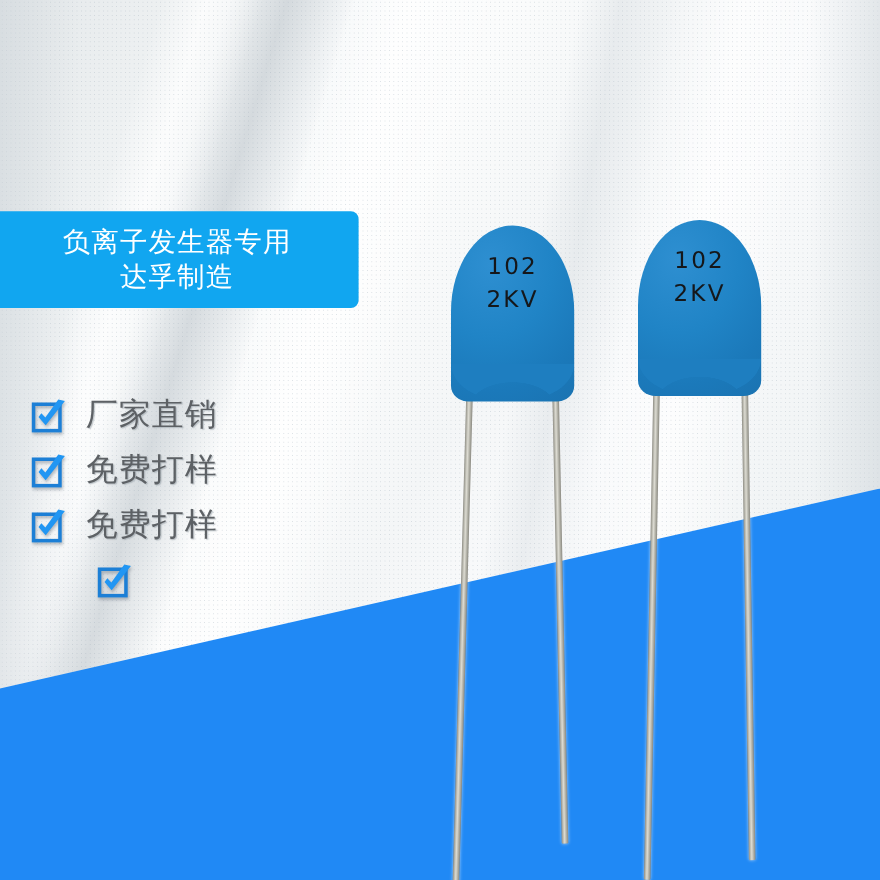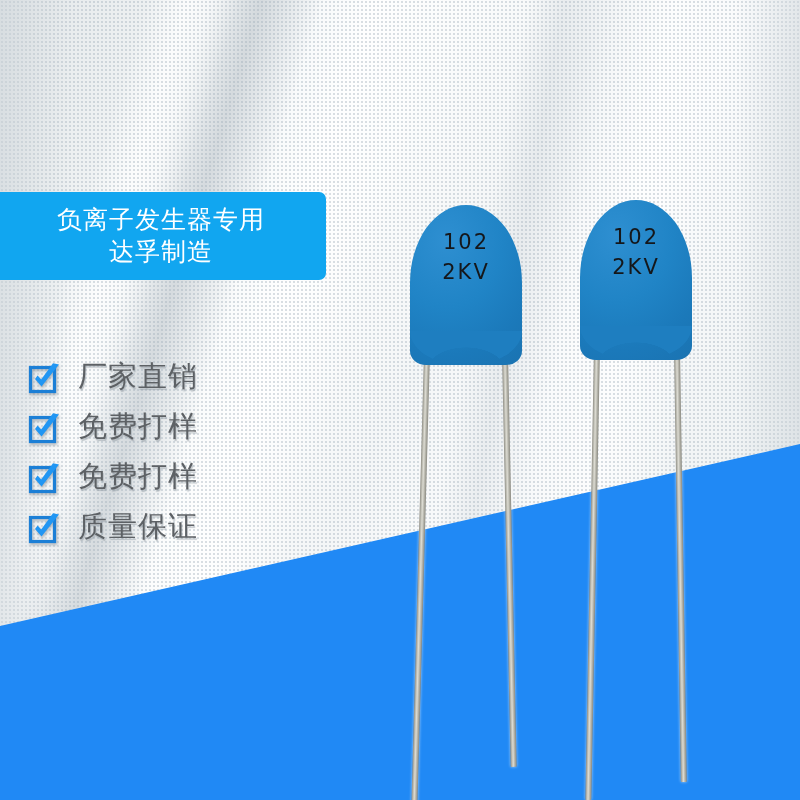--- a/index.html
+++ b/index.html
@@ -294,21 +294,20 @@
       <span class="feature-label nosel">免费打样</span>
     </div>
 
     <div class="feature-row">
       <span class="check-icon">
         <svg width="34" height="34" viewBox="0 0 34 34">
           <rect x="2.5" y="7.5" width="24" height="24" fill="none" stroke="#1c7fd6" stroke-width="3.2"></rect>
           <path d="M7 19 L13.5 26.5 L31 4.5 L25 3.2 L13.2 19.5 L9.6 15.6 Z" fill="#2196f3"></path>
         </svg>
       </span>
-      <span class="feature-label nosel">质量保证</span>
     </div>
 
   </div>
 
   <div class="capacitor" style="left:410px; top:205px; width:112px; height:420px;">
     <div class="lead" style="left:14px; top:148px; height:474px; transform:rotate(1.6deg); transform-origin:top center;"></div>
     <div class="lead" style="left:92px; top:148px; height:414px; transform:rotate(-1.2deg); transform-origin:top center;"></div>
     <div class="cap-body"></div>
     <div class="cap-skirt"></div>
     <div class="cap-text nosel">

